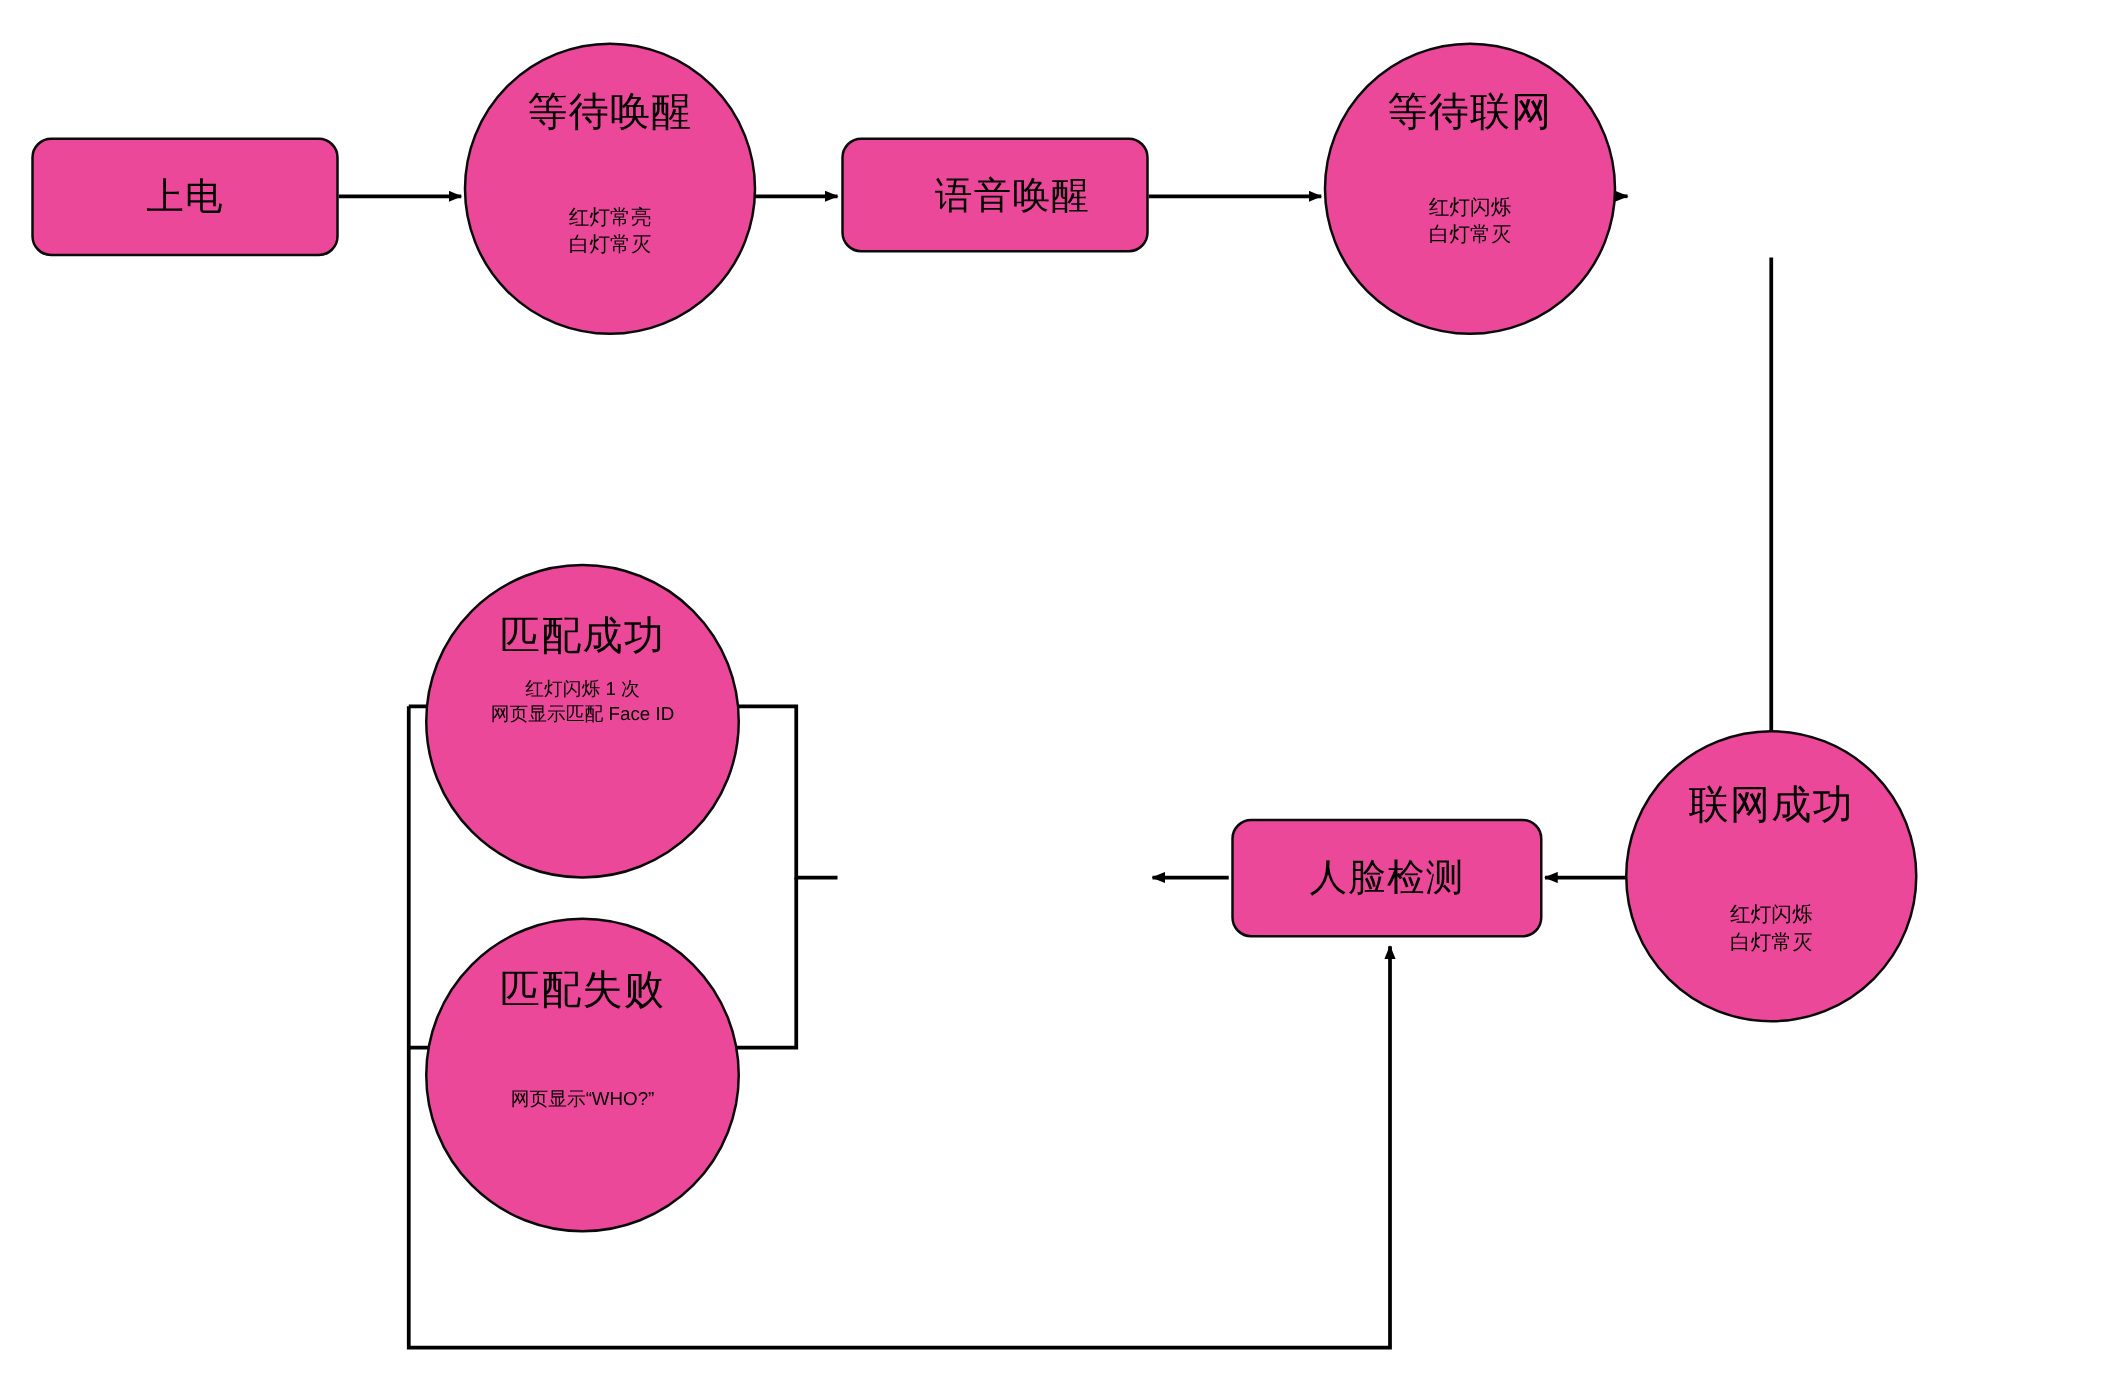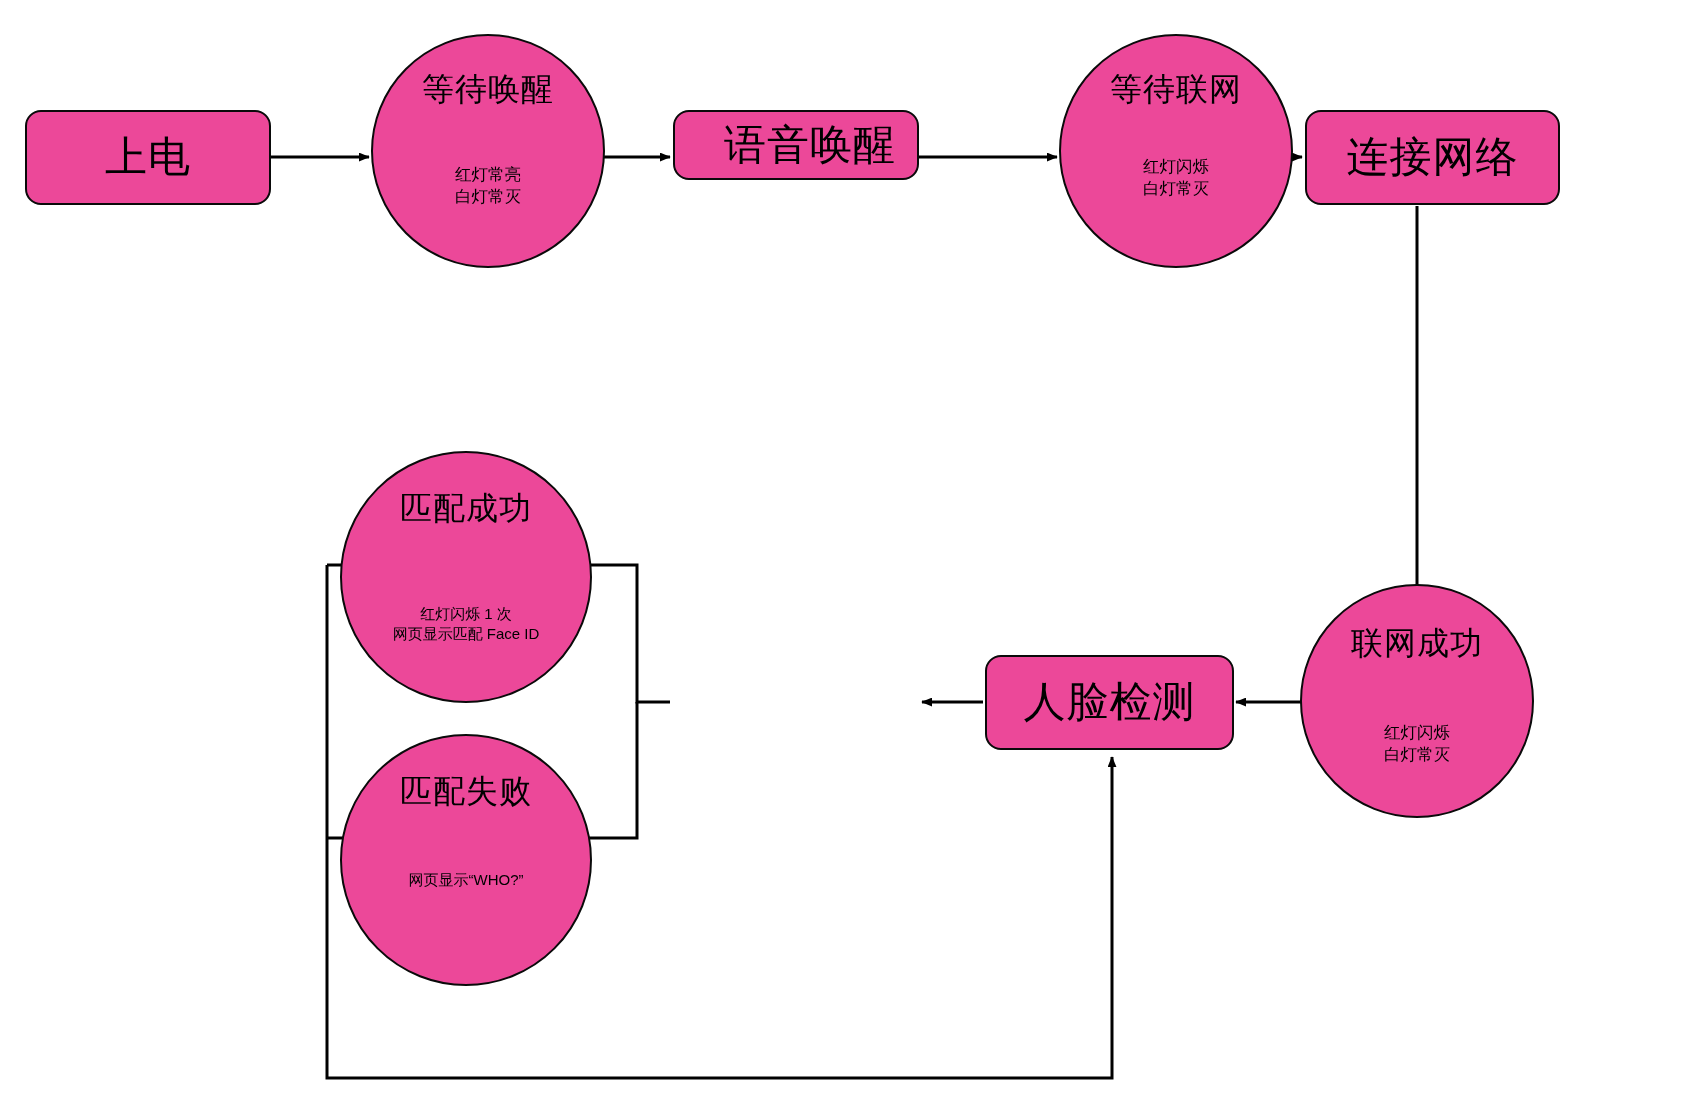--- a/index.html
+++ b/index.html
@@ -36,21 +36,21 @@
   }
   .node.box {
     border-radius: 16px;
     justify-content: center;
   }
   .node.circle {
     border-radius: 50%;
     justify-content: flex-start;
   }
   .node-title {
-    font-size: 42px;
+    font-size: 30px;
     color: #000000;
     line-height: 1.1;
     letter-spacing: 1px;
     white-space: nowrap;
   }
   .circle .node-title {
     font-size: 32px;
   }
   .node-sub {
     font-size: 16.5px;
@@ -100,52 +100,49 @@
   </div>
 
   <div class="node circle" style="left:371px; top:34px; width:234px; height:234px; padding-top:36px;">
     <div class="node-title">等待唤醒</div>
     <div class="node-sub" style="margin-top:56px;">
       <div>红灯常亮</div>
       <div>白灯常灭</div>
     </div>
   </div>
 
-  <div class="node box" style="left:673px; top:110px; width:246px; height:70px;padding-left:28px;">
+  <div class="node box" style="left:673px; top:110px; width:246px; height:92px;padding-left:28px;">
     <div class="node-title">语音唤醒</div>
   </div>
 
   <div class="node circle" style="left:1059px; top:34px; width:234px; height:234px; padding-top:36px;">
     <div class="node-title">等待联网</div>
     <div class="node-sub" style="margin-top:48px;">
       <div>红灯闪烁</div>
       <div>白灯常灭</div>
     </div>
   </div>
 
-  <div class="node box" style="left:1305px; top:110px; width:255px; height:95px;">
-    <div class="node-title">连接网络</div>
-  </div>
 
   <div class="node circle" style="left:1300px; top:584px; width:234px; height:234px; padding-top:40px;">
     <div class="node-title">联网成功</div>
     <div class="node-sub" style="margin-top:60px;">
       <div>红灯闪烁</div>
       <div>白灯常灭</div>
     </div>
   </div>
 
   <div class="node box" style="left:985px; top:655px; width:249px; height:95px;">
     <div class="node-title">人脸检测</div>
   </div>
 
 
   <div class="node circle" style="left:340px; top:451px; width:252px; height:252px; padding-top:38px;gap:16px;">
     <div class="node-title">匹配成功</div>
-    <div class="node-sub node-sub-small" style="margin-top:62px;">
+    <div class="node-sub node-sub-small" style="">
       <div>红灯闪烁 1 次</div>
       <div>网页显示匹配 Face ID</div>
     </div>
   </div>
 
   <div class="node circle" style="left:340px; top:734px; width:252px; height:252px; padding-top:38px;">
     <div class="node-title">匹配失败</div>
     <div class="node-sub node-sub-small" style="margin-top:61px;">
       <div>网页显示“WHO?”</div>
     </div>

